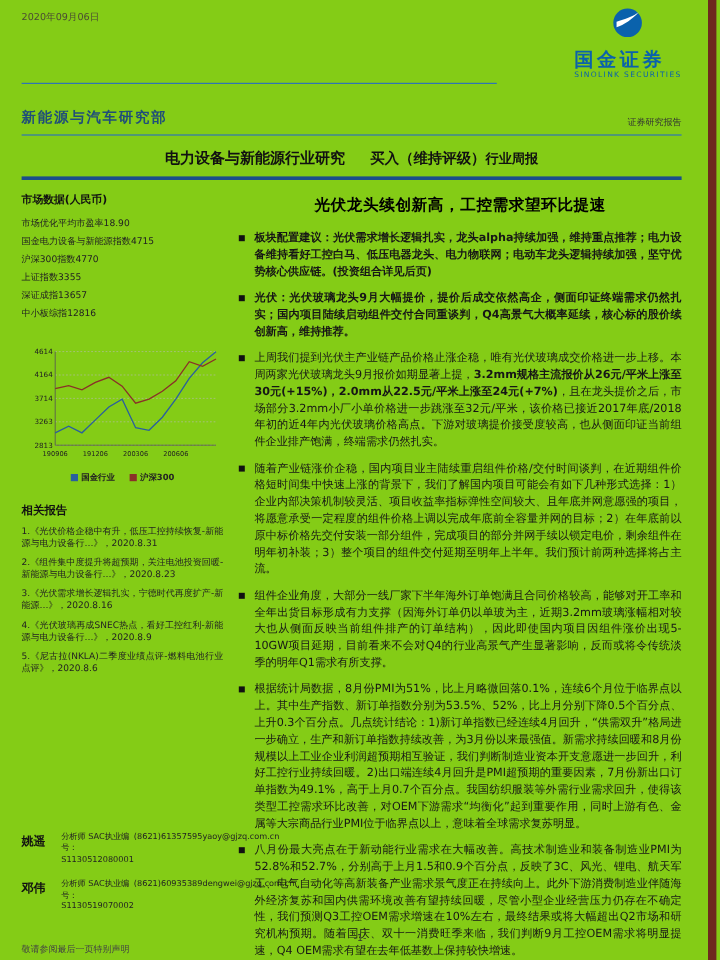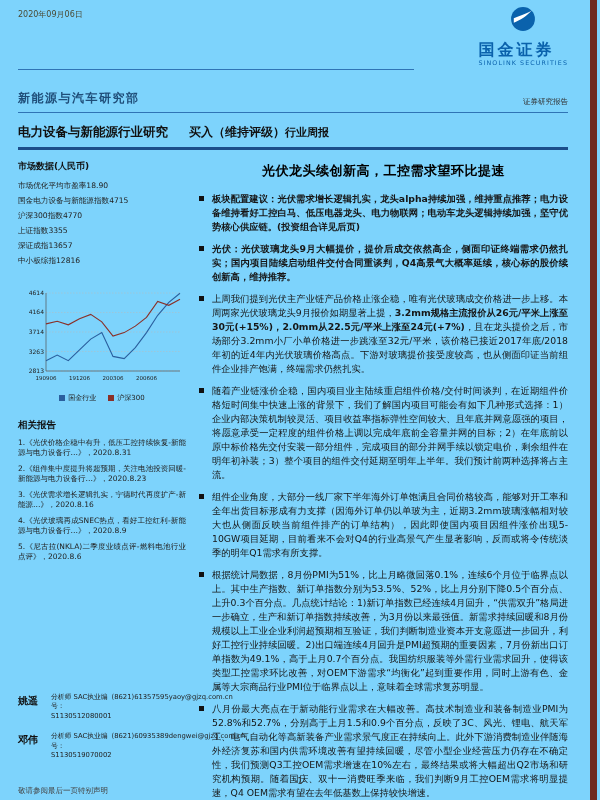--- a/index.html
+++ b/index.html
@@ -1,45 +1,45 @@
 <!DOCTYPE html>
 <html><head>
 <meta charset="utf-8">
 <style>
   * { margin:0; padding:0; box-sizing:border-box; }
   html,body { background:#9a9a9a; }
   body { font-family:"DejaVu Sans","Liberation Sans",sans-serif; }
-  .page { position:relative; width:600px; height:800px; margin:0 auto; background:#7dd3fc; overflow:hidden; color:#111; }
+  .page { position:relative; width:600px; height:800px; margin:0 auto; background:#84cc16; overflow:hidden; color:#111; }
   .stripe { position:absolute; top:0; right:3px; width:7px; height:100%; background:#6e2a1e; }
 
   header { position:relative; padding:6px 32px 0 18px; }
   .date { position:absolute; top:9px; left:18px; font-size:8px; color:#4a4a33; }
   .logo-block { display:flex; justify-content:flex-end; }
   .logo-row { display:flex; align-items:center; gap:5px;flex-direction:column; }
   .logo-text { display:flex; flex-direction:column; line-height:1.15; }
   .brand-cn { font-size:16px; font-weight:bold; color:#0a62ac; letter-spacing:3px; }
   .brand-en { font-size:6.3px; color:#0a62ac; letter-spacing:1.1px; }
   .rule-short { width:72%; border-top:1.6px solid #2f74b5; margin-top:2px; }
   .dept-row { display:flex; justify-content:space-between; align-items:flex-end; margin-top:20px; }
   .dept { font-size:12px; font-weight:bold; color:#1f4e79; letter-spacing:1.5px; }
   .report-tag { font-size:7.5px; color:#333; }
   .rule-full { border-top:1px solid #2f74b5; margin-top:5px; }
-  .title-row { display:flex; justify-content:flex-start; align-items:baseline; padding:8px 0 6px; }
+  .title-row { display:flex; justify-content:center; align-items:baseline; padding:8px 0 6px; }
   .series-title { font-size:12.5px; font-weight:bold; }
   .rating { font-size:12px; font-weight:bold; margin-left:16px; }
   .category { font-size:11px; font-weight:bold; }
   .rule-thick { border-top:3px solid #1b4e8a; }
 
   .content { display:flex; gap:13px; padding:10px 32px 0 18px; }
   .sidebar { width:168px; flex:none; }
   .md-title { font-size:9px; font-weight:bold; margin-bottom:5px; }
   .md-row { display:flex; font-size:7.6px; color:#222; line-height:15px; }
   .chart-block { margin-top:20px; }
   .legend { display:flex; justify-content:center; gap:12px; font-size:7px; color:#222; margin-top:1px; align-items:center; }
-  .lg { display:inline-flex; align-items:center; }
+  .lg { display:inline-flex; align-items:center;font-weight:bold; }
   .sw { display:inline-block; width:6px; height:6px; margin-right:3px; background:#999; }
   .rr-title { font-size:9.5px; font-weight:bold; margin:16px 0 6px; }
   .rr-item { font-size:7.5px; line-height:10.5px; color:#222; margin-bottom:5px; text-align:justify; }
   .analysts { margin-top:130px; }
   .analyst { display:flex; gap:7px; margin-bottom:11px; }
   .a-name { font-size:10px; font-weight:bold; min-width:26px; padding-top:1px; }
   .a-lines { display:flex; flex-direction:row; font-size:6.8px; line-height:9.5px; color:#222; }
   .a-email { color:#222; text-decoration:none;text-align:right; }
 
   .main { flex:1; min-width:0; }

